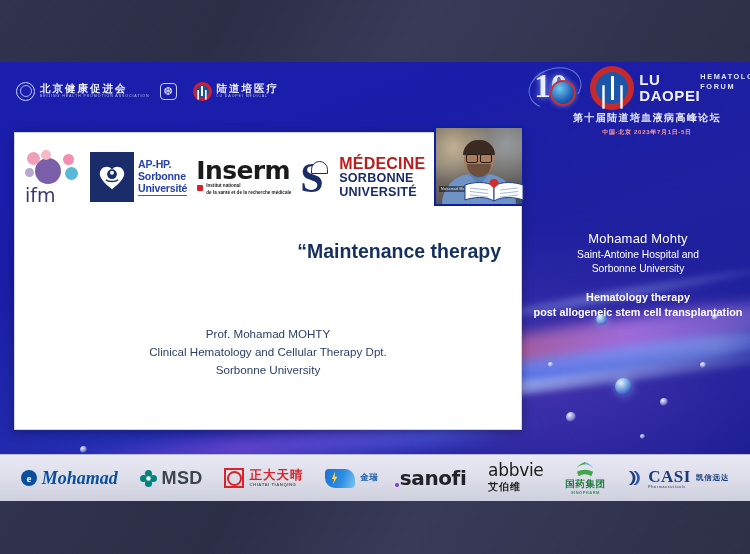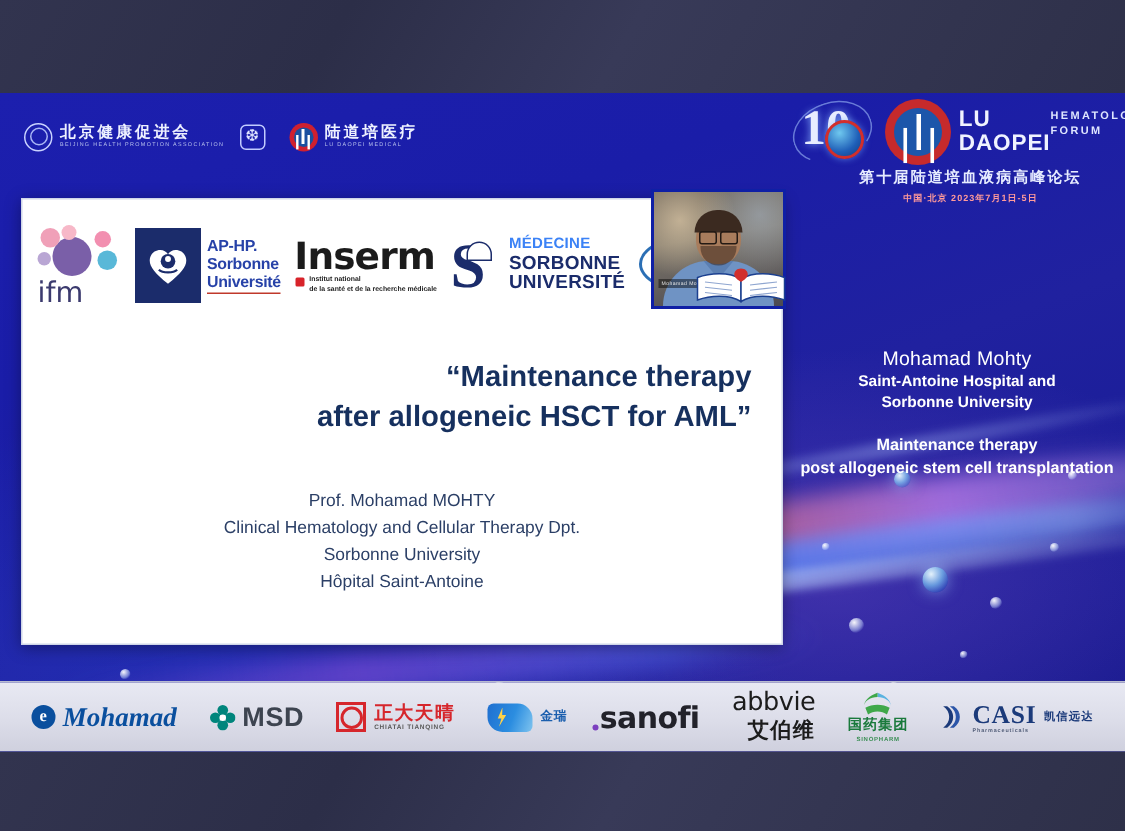--- a/index.html
+++ b/index.html
@@ -231,21 +231,21 @@
   #msu-s {
     position: absolute; left: 0; top: 2px;
     font-size: 42px; font-weight: 700; color: #1b2c6b;
     font-family: "Liberation Serif", serif; line-height: 1;
   }
   #msu-dome {
     position: absolute; left: 11px; top: 6px; width: 17px; height: 13px;
     background: #fff; border: 1.4px solid #1b2c6b;
     border-radius: 9px 9px 0 0;
   }
-  .msu-l1 { font-size: 10px; font-weight: 700; color: #3b82f6; line-height: 1.08; letter-spacing: .2px; }
+  .msu-l1 { font-size: 16px; font-weight: 700; color: #b91c1c; line-height: 1.08; letter-spacing: .2px; }
   .msu-l2 { font-size: 12.6px; font-weight: 700; color: #1b2c6b; line-height: 1.08; letter-spacing: .2px; }
 
   
   #logo-ebmt { position: relative; width: 72px; height: 40px; flex: none; }
   #ebmt-arc {
     position: absolute; left: 0; top: 0; width: 70px; height: 38px;
     border: 2.4px solid #2b6fb5; border-radius: 50%;
     border-right-color: transparent;
   }
   #ebmt-text {
@@ -327,21 +327,21 @@
     position: absolute; left: 462px; top: 116px;
     width: 64px; height: 26px;
   }
 
   
   #speaker-panel {
     position: absolute; left: 530px; top: 168px; width: 216px;
     text-align: center; color: #ffffff;
   }
   #sp-name { font-size: 13px; font-weight: 400; line-height: 1.4; letter-spacing: .2px; }
-  #sp-aff1, #sp-aff2 { font-size: 10.3px; font-weight: 700; line-height: 1.35; }
+  #sp-aff1, #sp-aff2 { font-size: 10.3px; font-weight: 400; line-height: 1.35; }
   #sp-topic { margin-top: 14px; }
   #sp-t1, #sp-t2 { font-size: 10.8px; font-weight: 700; line-height: 1.36; }
 
   
   #sponsor-bar {
     position: absolute; left: 0; bottom: 0; width: 750px; height: 47px;
     background: linear-gradient(180deg,#e8e9f3 0%,#dcdde9 55%,#cfd0de 100%);
     border-top: 1px solid #b9bcd0;
     display: flex; align-items: center; justify-content: space-around;
     padding: 0 10px;
@@ -395,21 +395,21 @@
   }
   #sp-sanofi-dot {
     position: absolute; left: -5px; bottom: 1px; width: 4px; height: 4px;
     border-radius: 50%; background: #7b3fbf;
   }
   
   #sp-abbvie-word {
     font-size: 17px; font-weight: 400; color: #1c1c1c; letter-spacing: -.3px;
     font-family: "DejaVu Sans", sans-serif; line-height: 1.05;
   }
-  #sp-abbvie-cn { font-size: 14px; font-weight: 700; color: #1c1c1c; letter-spacing: 1px; text-align: right; }
+  #sp-abbvie-cn { font-size: 10px; font-weight: 700; color: #1c1c1c; letter-spacing: 1px; text-align: left; }
   
   #sp-sino-mark { width: 22px; height: 18px; flex: none; position: relative; }
   #sp-sino-cn { font-size: 9.5px; font-weight: 700; color: #1a7a3c; letter-spacing: .6px; line-height: 1.15; }
   #sp-sino-en { font-size: 4px; font-weight: 700; color: #3b8f55; letter-spacing: .5px; }
   
   #sp-casi-mark { width: 16px; height: 18px; flex: none; position: relative; }
   #sp-casi-word {
     font-size: 17px; font-weight: 700; color: #1b3a7a; letter-spacing: .5px;
     font-family: "Liberation Serif", serif; line-height: 1;
   }
@@ -542,28 +542,26 @@
 
         <div id="logo-ebmt">
           <div id="ebmt-arc"></div>
           <div id="ebmt-text">EBMT</div>
         </div>
 
       </div>
 
       <div id="slide-title">
         <div>“Maintenance therapy</div>
-        <div>after allogeneic HSCT for AML”</div>
       </div>
 
       <div id="slide-sub">
         <div>Prof. Mohamad MOHTY</div>
         <div>Clinical Hematology and Cellular Therapy Dpt.</div>
         <div>Sorbonne University</div>
-        <div>Hôpital Saint-Antoine</div>
       </div>
 
     </div>
 
     <div id="webcam">
       <div id="cam-bg"></div>
       <div id="cam-body"></div>
       <div id="cam-collar"></div>
       <div id="cam-head"></div>
       <div id="cam-hair"></div>
@@ -578,21 +576,21 @@
       <path d="M16 20 L52 24 M16 27 L52 31 M16 34 L52 38" stroke="#8fa6d0" stroke-width="1.6"></path>
       <path d="M112 20 L76 24 M112 27 L76 31 M112 34 L76 38" stroke="#8fa6d0" stroke-width="1.6"></path>
       <path d="M64 2 C58 2 55 6 55 10 C55 15 64 20 64 20 C64 20 73 15 73 10 C73 6 70 2 64 2 Z" fill="#d22f2c"></path>
     </svg>
 
     <div id="speaker-panel">
       <div id="sp-name">Mohamad Mohty</div>
       <div id="sp-aff1">Saint-Antoine Hospital and</div>
       <div id="sp-aff2">Sorbonne University</div>
       <div id="sp-topic">
-        <div id="sp-t1">Maintenance therapy</div>
+        <div id="sp-t1">Hematology therapy</div>
         <div id="sp-t2">post allogeneic stem cell transplantation</div>
       </div>
     </div>
 
     <div id="sponsor-bar">
 
       <div class="sponsor">
         <div id="sp-pfizer-mark"></div>
         <div id="sp-pfizer-word">Mohamad</div>
       </div>

